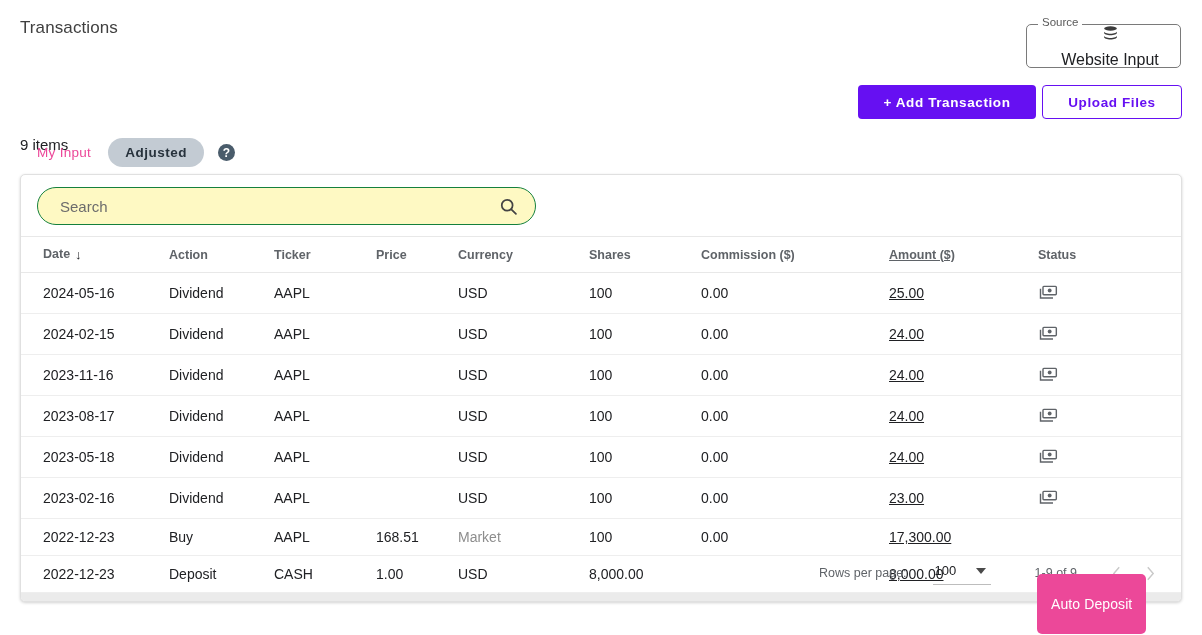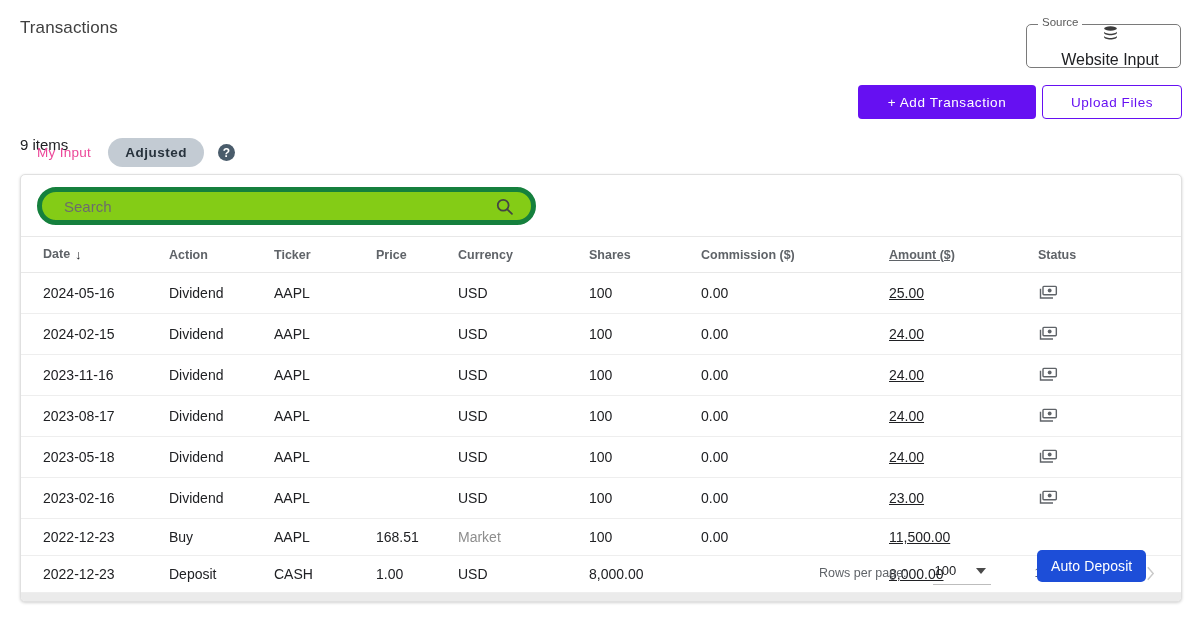--- a/index.html
+++ b/index.html
@@ -35,21 +35,21 @@
     position: absolute; left: 11px; top: -8px;
     background: #fff; padding: 0 4px;
     font-size: 11.5px; color: #5a5a5a; line-height: 1;
   }
   .db-icon { width: 17px; height: 17px; flex: 0 0 17px; display: block; }
   .source-value { font-size: 16px; color: #202124; }
 
   
   .btn {
     position: absolute; height: 34px;
-    border-radius: 4px; font-size: 13.5px; font-weight: 400;
+    border-radius: 4px; font-size: 13.5px; font-weight: 700;
     letter-spacing: .6px; display: flex; align-items: center; justify-content: center;
     cursor: pointer; user-select: none; white-space: nowrap;
   }
   .btn-add {
     left: 858px; top: 85px; width: 178px;
     background: #6610f2; color: #ffffff; border: none;
   }
   .btn-upload {
     left: 1042px; top: 85px; width: 140px;
     background: #ffffff; color: #6610f2; border: 1.5px solid #6610f2;
@@ -76,22 +76,22 @@
   .card {
     position: absolute; left: 20px; top: 174px;
     width: 1162px; height: 428px;
     background: #fff; border: 1px solid #e0e0e0; border-radius: 5px;
     box-shadow: 0 1px 3px rgba(0,0,0,.18);
     overflow: hidden;
   }
 
   .search-wrap { padding: 12px 0 11px 16px; }
   .search-box {
-    width: 499px; height: 38px; border: 5px solid #15803d; border-radius: 19px;
-    display: flex; align-items: center; padding: 0 16px 0 22px; background: #84cc16;
+    width: 499px; height: 38px; border: 1px solid #15803d; border-radius: 19px;
+    display: flex; align-items: center; padding: 0 16px 0 22px; background: #fef9c3;
   }
   .search-input {
     flex: 1; border: none; outline: none; font-size: 15px;
     color: #202124; background: transparent;
     font-family: "Liberation Sans", sans-serif;
   }
   .search-input::placeholder { color: #6c6c6c; }
   .search-icon { width: 21px; height: 21px; flex: 0 0 21px; cursor: pointer; }
 
   
@@ -131,23 +131,23 @@
     border-bottom: 1px solid #bdbdbd; padding: 2px 2px 6px 2px; min-width: 58px;
     cursor: pointer; color: #202124; font-size: 13px;
   }
   .caret { width: 0; height: 0; border-left: 5px solid transparent; border-right: 5px solid transparent; border-top: 6px solid #4a4a4a; }
   .range-label { margin: 0 22px 0 44px; font-size: 12.5px; color: #5f6368; }
   .page-arrow { width: 34px; height: 34px; display: flex; align-items: center; justify-content: center; cursor: pointer; }
   .page-arrow svg { width: 9px; height: 15px; }
 
   
   .tooltip {
-    position: absolute; left: 1037px; top: 550px;
-    background: #1d4ed8; color: #fff; border-radius: 5px;
-    padding: 8px 14px; font-size: 14px; letter-spacing: .1px;
+    position: absolute; left: 1037px; top: 574px;
+    background: #ec4899; color: #fff; border-radius: 5px;
+    padding: 22px 14px; font-size: 14px; letter-spacing: .1px;
     pointer-events: none; white-space: nowrap;
   }
 </style>
 </head>
 <body>
 
 <div class="page">
 
   <div class="page-title">Transactions</div>
   <div class="items-count">9 items</div>
@@ -303,21 +303,21 @@
             </td>
           </tr>
           <tr>
             <td class="c-date">2022-12-23</td>
             <td class="c-action">Buy</td>
             <td class="c-ticker">AAPL</td>
             <td class="c-price">168.51</td>
             <td class="c-curr muted">Market</td>
             <td class="c-shares">100</td>
             <td class="c-comm">0.00</td>
-            <td class="c-amount">11,500.00</td>
+            <td class="c-amount">17,300.00</td>
             <td class="c-status"></td>
           </tr>
           <tr>
             <td class="c-date">2022-12-23</td>
             <td class="c-action">Deposit</td>
             <td class="c-ticker">CASH</td>
             <td class="c-price">1.00</td>
             <td class="c-curr">USD</td>
             <td class="c-shares">8,000.00</td>
             <td class="c-comm"></td>

